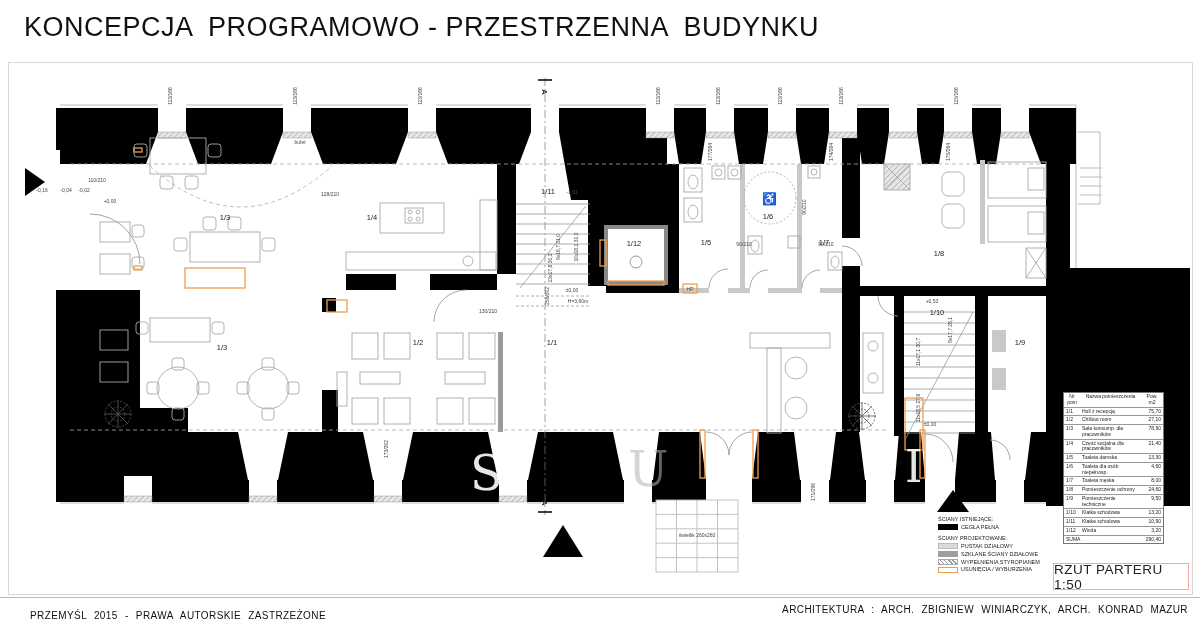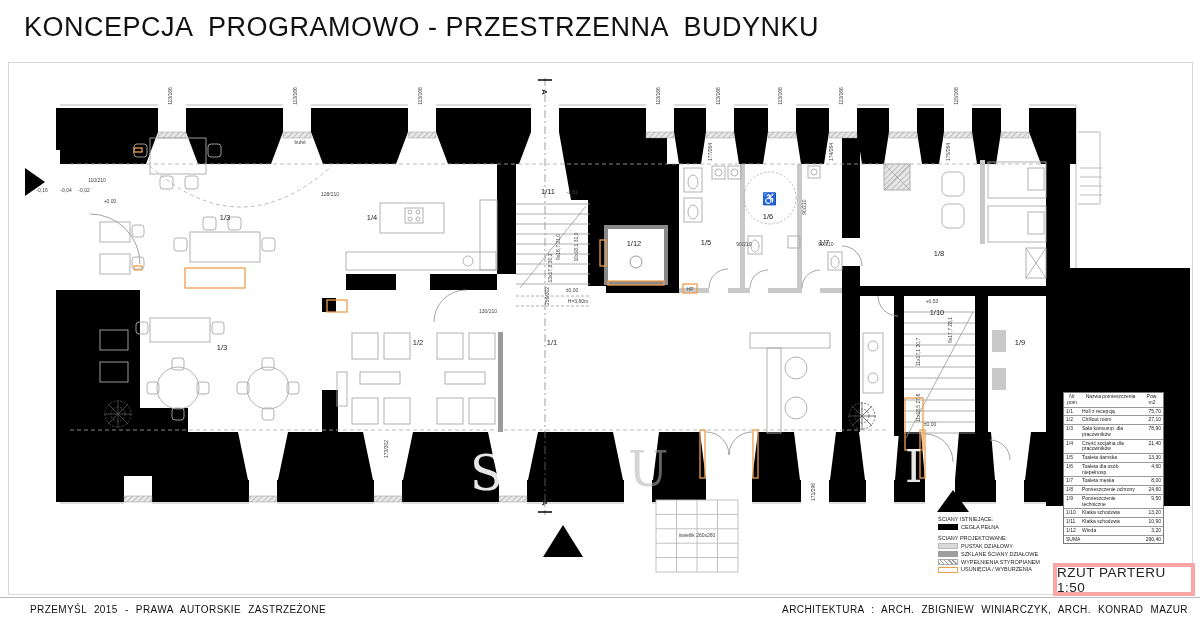--- a/index.html
+++ b/index.html
@@ -20,25 +20,25 @@
   .sw-gray{background:#9e9e9e;}
   .sw-hatch{border:.5px solid #aaa;background:repeating-linear-gradient(45deg,#999 0,#999 1px,#fff 1px,#fff 3px);}
   .sw-orange{background:#fff;border:1.5px solid #ED9E4F;}
   .room-table{position:absolute;left:1063px;top:392px;width:99px;background:#fff;border:1px solid #777;
     font-size:5px;line-height:1.15;color:#222;}
   .room-table table{width:100%;border-collapse:collapse;}
   .room-table td{border-top:.5px solid #999;padding:1px 2px;vertical-align:top;}
   .room-table tr.h td{border-top:none;text-align:center;}
   .room-table td.c1{width:12px;}
   .room-table td.r{width:18px;text-align:right;}
-  .scale-label{position:absolute;left:1053px;top:563px;width:134px;height:25px;border:4px solid #fca5a5;
+  .scale-label{position:absolute;left:1053px;top:563px;width:134px;height:25px;border:1px solid #fca5a5;
     font-size:13.5px;color:#222;display:flex;align-items:center;justify-content:center;letter-spacing:.5px;}
   .footer{position:absolute;left:0;top:597px;width:1200px;height:26px;border-top:1px solid #bbb;
     font-size:10px;color:#111;}
-  .footer .fl{position:absolute;left:30px;top:6px;word-spacing:4px;letter-spacing:.4px;}
+  .footer .fl{position:absolute;left:30px;top:12px;word-spacing:4px;letter-spacing:.4px;}
   .footer .fr{position:absolute;right:12px;top:6px;word-spacing:4px;letter-spacing:.4px;}
 </style>
 </head>
 <body>
 
 <div class="title">KONCEPCJA  PROGRAMOWO - PRZESTRZENNA  BUDYNKU</div>
 <div class="panel"></div>
 
 <svg class="plan" viewBox="0 0 1200 623">
   <defs>

